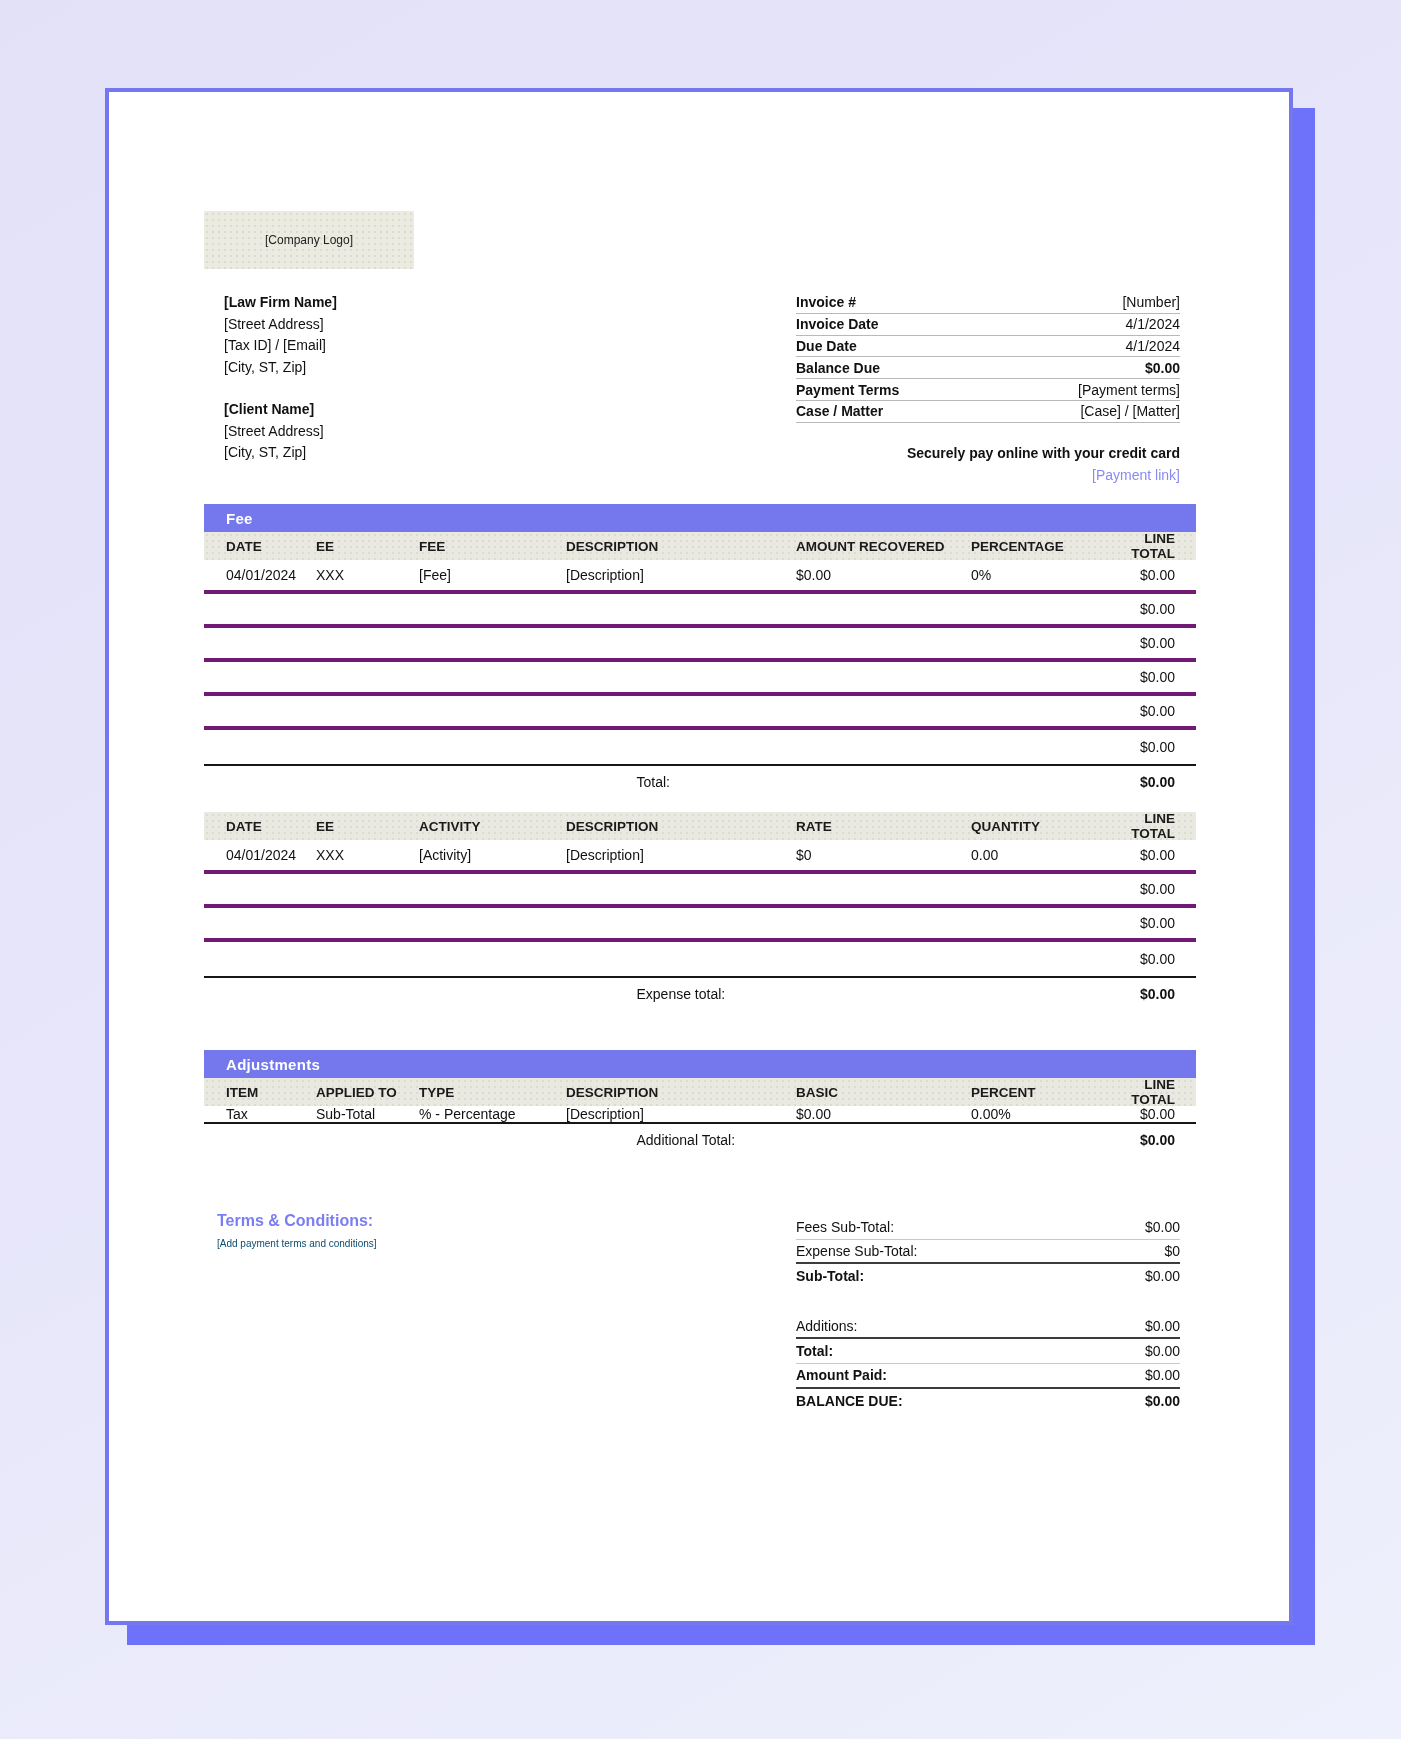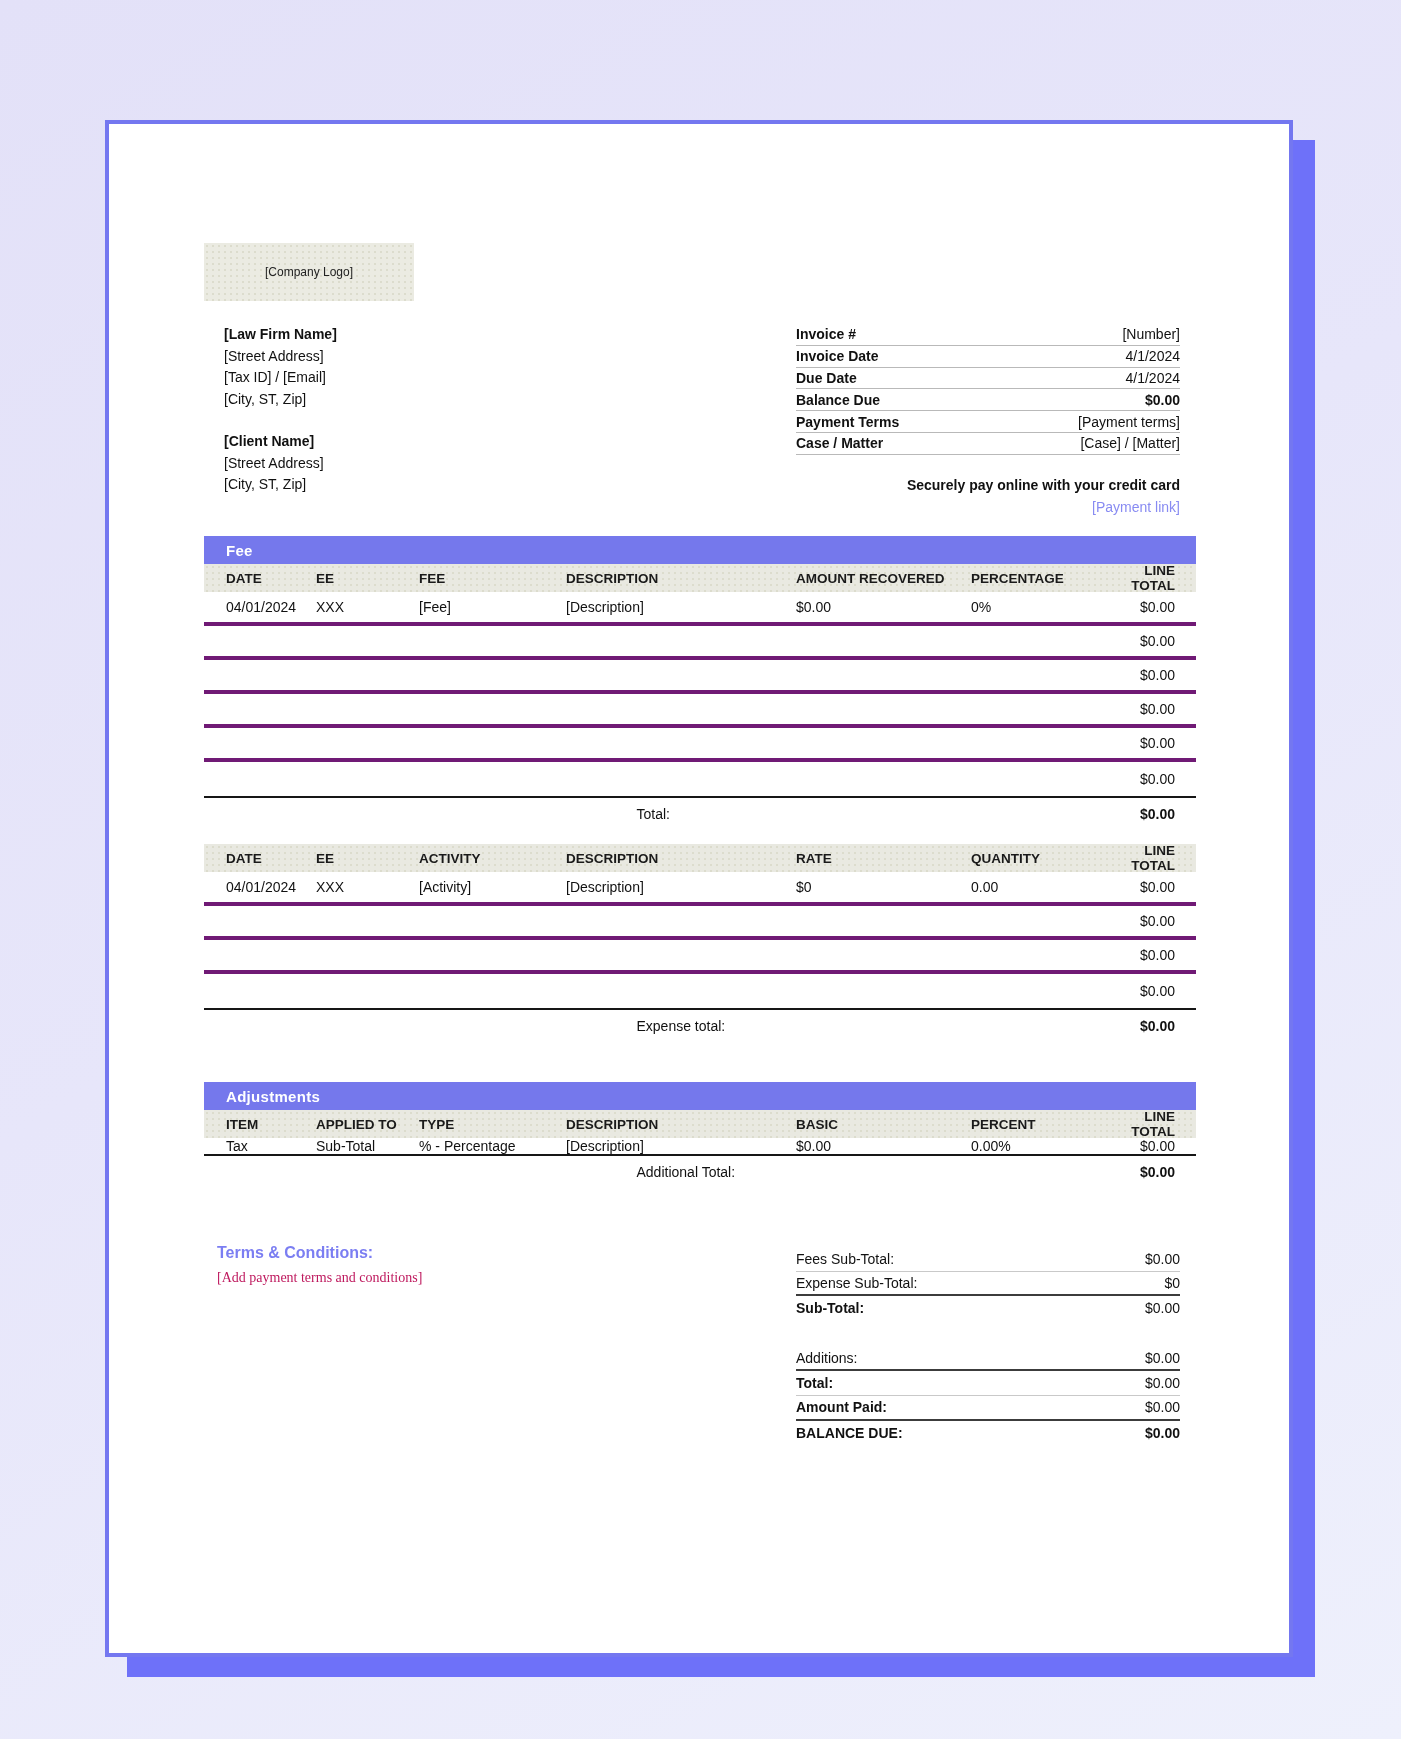--- a/index.html
+++ b/index.html
@@ -9,21 +9,20 @@
     background:linear-gradient(150deg,#e3e1f8 0%,#e7e6fa 45%,#eef0fc 100%);
     overflow:hidden;position:relative;
     color:#111;
   }
   .page{
     position:absolute;left:105px;top:88px;
     width:1180px;height:1529px;
     background:#ffffff;
     border:4px solid #7477f0;
     box-shadow:22px 20px 0 0 #6e71f9;
-    margin-top:32px;
   }
   .abs{position:absolute;}
   .bold{font-weight:bold;}
 
   
   .logo-box{
     left:95px;top:119px;width:210px;height:58px;
     background-color:#ebebe2;
     background-image:radial-gradient(#dcdccd 1px,transparent 1px);
     background-size:6px 6px;
@@ -72,21 +71,21 @@
   .trow{height:34px;font-size:14px;border-bottom:4px solid #701a75;}
   .trow.short{height:16px;}
   .trow.last,.trow.nosep{border-bottom:none;}
   .totalrow{height:34px;font-size:14px;border-top:2px solid #161616;}
   .totalrow .tl{width:128px;}
   .totalrow .tv{flex:1;text-align:right;font-weight:bold;}
 
   
   .terms{left:108px;top:1120px;width:470px;}
   .terms-h{font-size:16px;font-weight:bold;color:#7b7ef2;}
-  .terms-b{font-size:14px;margin-top:8px;color:#be185d;font-family:Liberation Serif, serif;}
+  .terms-b{font-size:10px;margin-top:8px;color:#0c4a6e;}
   .summary{left:687px;top:1123px;width:384px;font-size:14px;}
   .srow{
     display:flex;justify-content:space-between;align-items:center;
     height:24.6px;box-sizing:border-box;
   }
   .srow.u-light{border-bottom:1px solid #c9c9c9;}
   .srow.u-dark{border-bottom:2px solid #3c3c3c;}
   .srow .lbl-b{font-weight:bold;}
   .srow .val-b{font-weight:bold;}
   .spacer{height:26px;}

